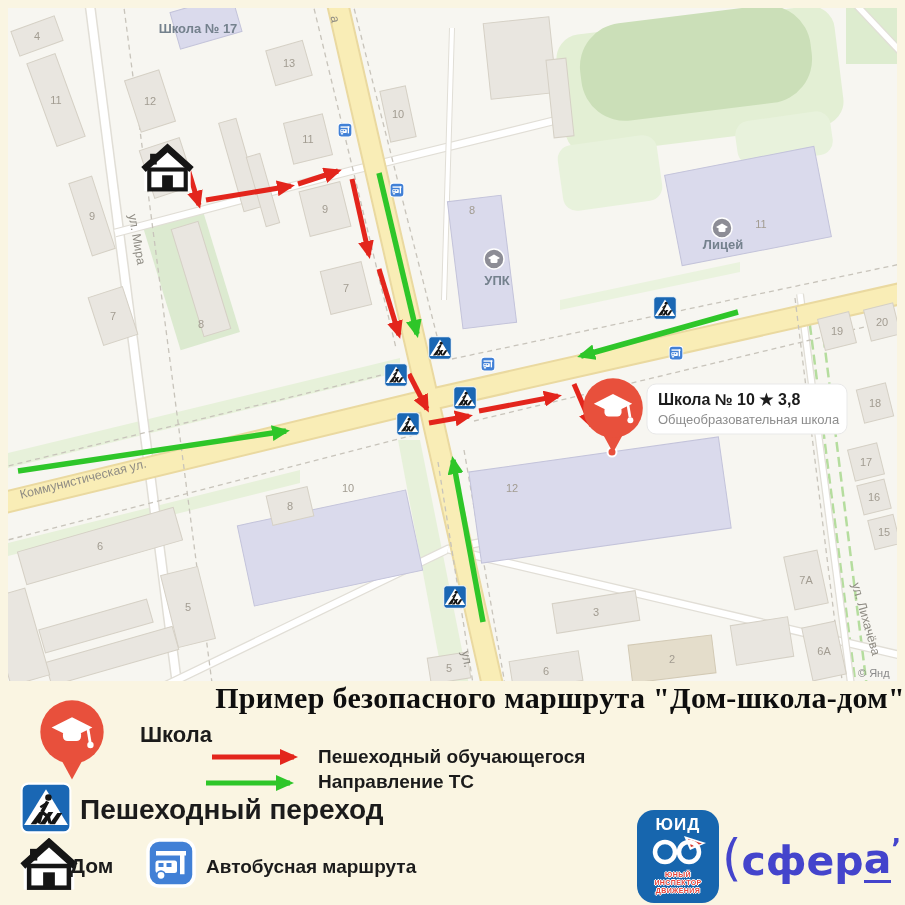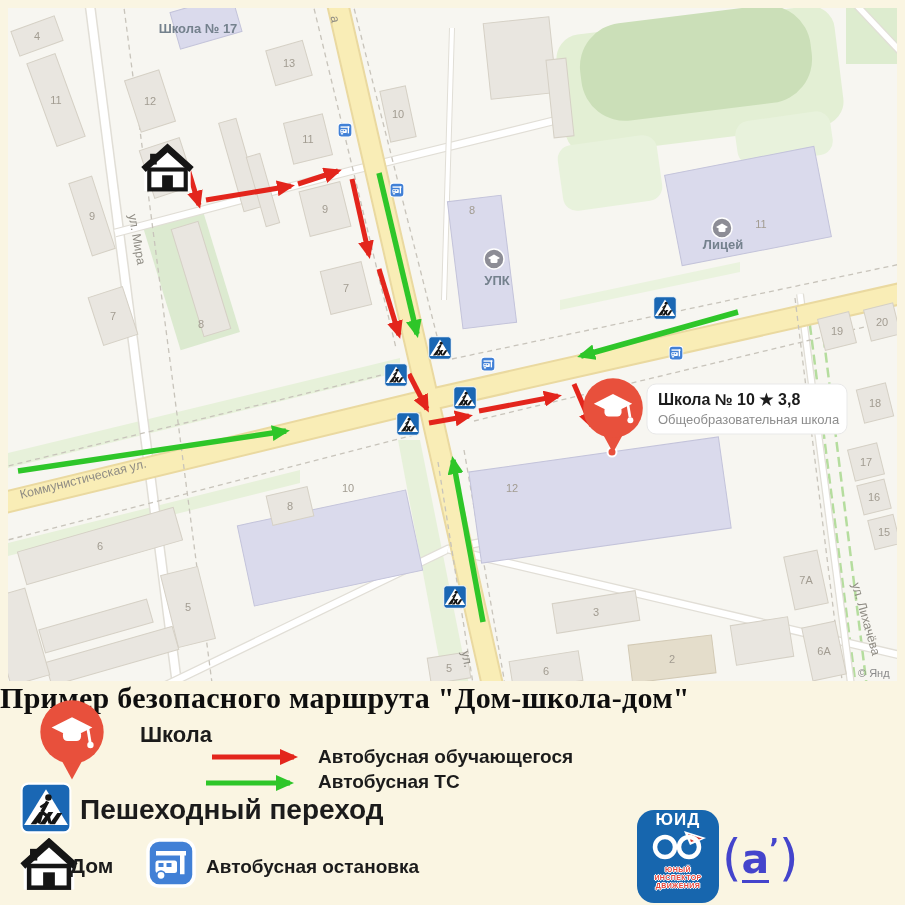--- a/index.html
+++ b/index.html
@@ -7,28 +7,28 @@
        font-family:"Liberation Sans",sans-serif;overflow:hidden;}
   .map-frame{position:absolute;left:8px;top:8px;width:889px;height:673px;
              background:#f7f6f1;overflow:hidden;}
   .map-frame svg{display:block;}
   .street{fill:#8f8c84;font-size:12.5px;}
   .bnum{fill:#a29c91;font-size:11px;}
   .poi{fill:#74818d;font-size:13px;font-weight:600;}
   .co-title{fill:#1c1c1c;font-size:16px;font-weight:bold;}
   .co-sub{fill:#8d8d8d;font-size:13px;}
   .copyright{fill:#8a8a8a;font-size:11px;}
-  .page-title{position:absolute;top:681px;left:0;width:100%;text-align:left;
+  .page-title{position:absolute;top:681px;left:0;width:100%;text-align:right;
               font-family:"Liberation Serif",serif;font-weight:bold;font-size:30px;
               color:#0e0e0e;letter-spacing:.3px;}
   .abs{position:absolute;}
   .lg-label{position:absolute;color:#1b1b1b;font-weight:600;white-space:nowrap;text-align:center;}
   .uid-logo{position:absolute;left:637px;top:810px;width:82px;height:93px;
             background:#1766ae;border-radius:17px;text-align:center;
-            box-sizing:border-box;}
+            box-sizing:border-box;padding-top:5px;}
   .uid-title{color:#fff;font-weight:bold;font-size:17px;letter-spacing:1px;}
   .uid-lines{margin-top:2px;font-size:7px;line-height:8px;font-weight:bold;
              color:#e8463c;letter-spacing:.4px;
              text-shadow:-1px 0 0 #fff,1px 0 0 #fff,0 -1px 0 #fff,0 1px 0 #fff;}
   .sfera-logo{position:absolute;left:722px;top:836px;color:#4444cc;
               font-family:"DejaVu Sans",sans-serif;font-weight:bold;font-size:41px;
               display:flex;align-items:center;line-height:1;}
   .sfera-paren{font-weight:normal;font-size:50px;transform:translateY(-3px);}
   .sfera-a{border-bottom:3px solid currentColor;padding-bottom:0px;}
   .sfera-tick{font-size:26px;transform:translateY(-12px);display:inline-block;}
@@ -363,56 +363,57 @@
 <div>
 
   <svg class="abs" style="left:28px;top:698px" width="88" height="86" viewBox="0 0 60 76">
       <use href="#sym-pin"></use>
     </svg>
   <div class="lg-label" style="left:140px;top:722px;font-size:22px">Школа</div>
 
   <svg class="abs" style="left:208px;top:744px" width="110" height="26" viewBox="0 0 110 26">
     <path d="M4,13 L86,13" stroke="#e3251c" stroke-width="5" fill="none" marker-end="url(#ahr)"></path>
   </svg>
-  <div class="lg-label" style="left:318px;top:746px;font-size:19px">Автобусная обучающегося</div>
+  <div class="lg-label" style="left:318px;top:746px;font-size:19px">Пешеходный обучающегося</div>
 
   <svg class="abs" style="left:202px;top:770px" width="112" height="26" viewBox="0 0 112 26">
     <path d="M4,13 L88,13" stroke="#2ec629" stroke-width="5" fill="none" marker-end="url(#ahg)"></path>
   </svg>
-  <div class="lg-label" style="left:318px;top:771px;font-size:19px">Автобусная ТС</div>
+  <div class="lg-label" style="left:318px;top:771px;font-size:19px">Направление ТС</div>
 
   <svg class="abs" style="left:20px;top:782px" width="52" height="52" viewBox="0 0 64 64">
       <use href="#sym-ped"></use>
     </svg>
   <div class="lg-label" style="left:80px;top:794px;font-size:28px">Пешеходный переход</div>
 
   <svg class="abs" style="left:20px;top:838px" width="58" height="56" viewBox="0 0 64 62">
       <use href="#sym-home"></use>
     </svg>
   <div class="lg-label" style="left:70px;top:854px;font-size:21px">Дом</div>
 
   <svg class="abs" style="left:146px;top:838px" width="50" height="50" viewBox="0 0 20 20">
       <use href="#sym-bus"></use>
     </svg>
-  <div class="lg-label" style="left:206px;top:856px;font-size:19px">Автобусная остановка</div>
+  <div class="lg-label" style="left:206px;top:856px;font-size:19px">Автобусная маршрута</div>
 
   <div class="uid-logo">
     <div class="uid-title">ЮИД</div>
     <svg width="62" height="30" viewBox="0 0 60 30">
       <polygon points="36,1 58,8 42,15" fill="#ffffff"></polygon>
       <polygon points="40,4 54,8.5 43,12" fill="#d6392f"></polygon>
       <circle cx="17" cy="17" r="10" stroke="#ffffff" stroke-width="4.5" fill="none"></circle>
       <circle cx="41" cy="17" r="10" stroke="#ffffff" stroke-width="4.5" fill="none"></circle>
     </svg>
     <div class="uid-lines">
       <div>ЮНЫЙ</div>
       <div>ИНСПЕКТОР</div>
       <div>ДВИЖЕНИЯ</div>
     </div>
   </div>
 
   <div class="sfera-logo">
     <span class="sfera-paren">(</span>
+      <span>сфер</span>
       <span class="sfera-a">а</span>
       <span class="sfera-tick">’</span>
       <span class="sfera-paren">)</span>
   </div>
 </div>
 
 </body></html>

